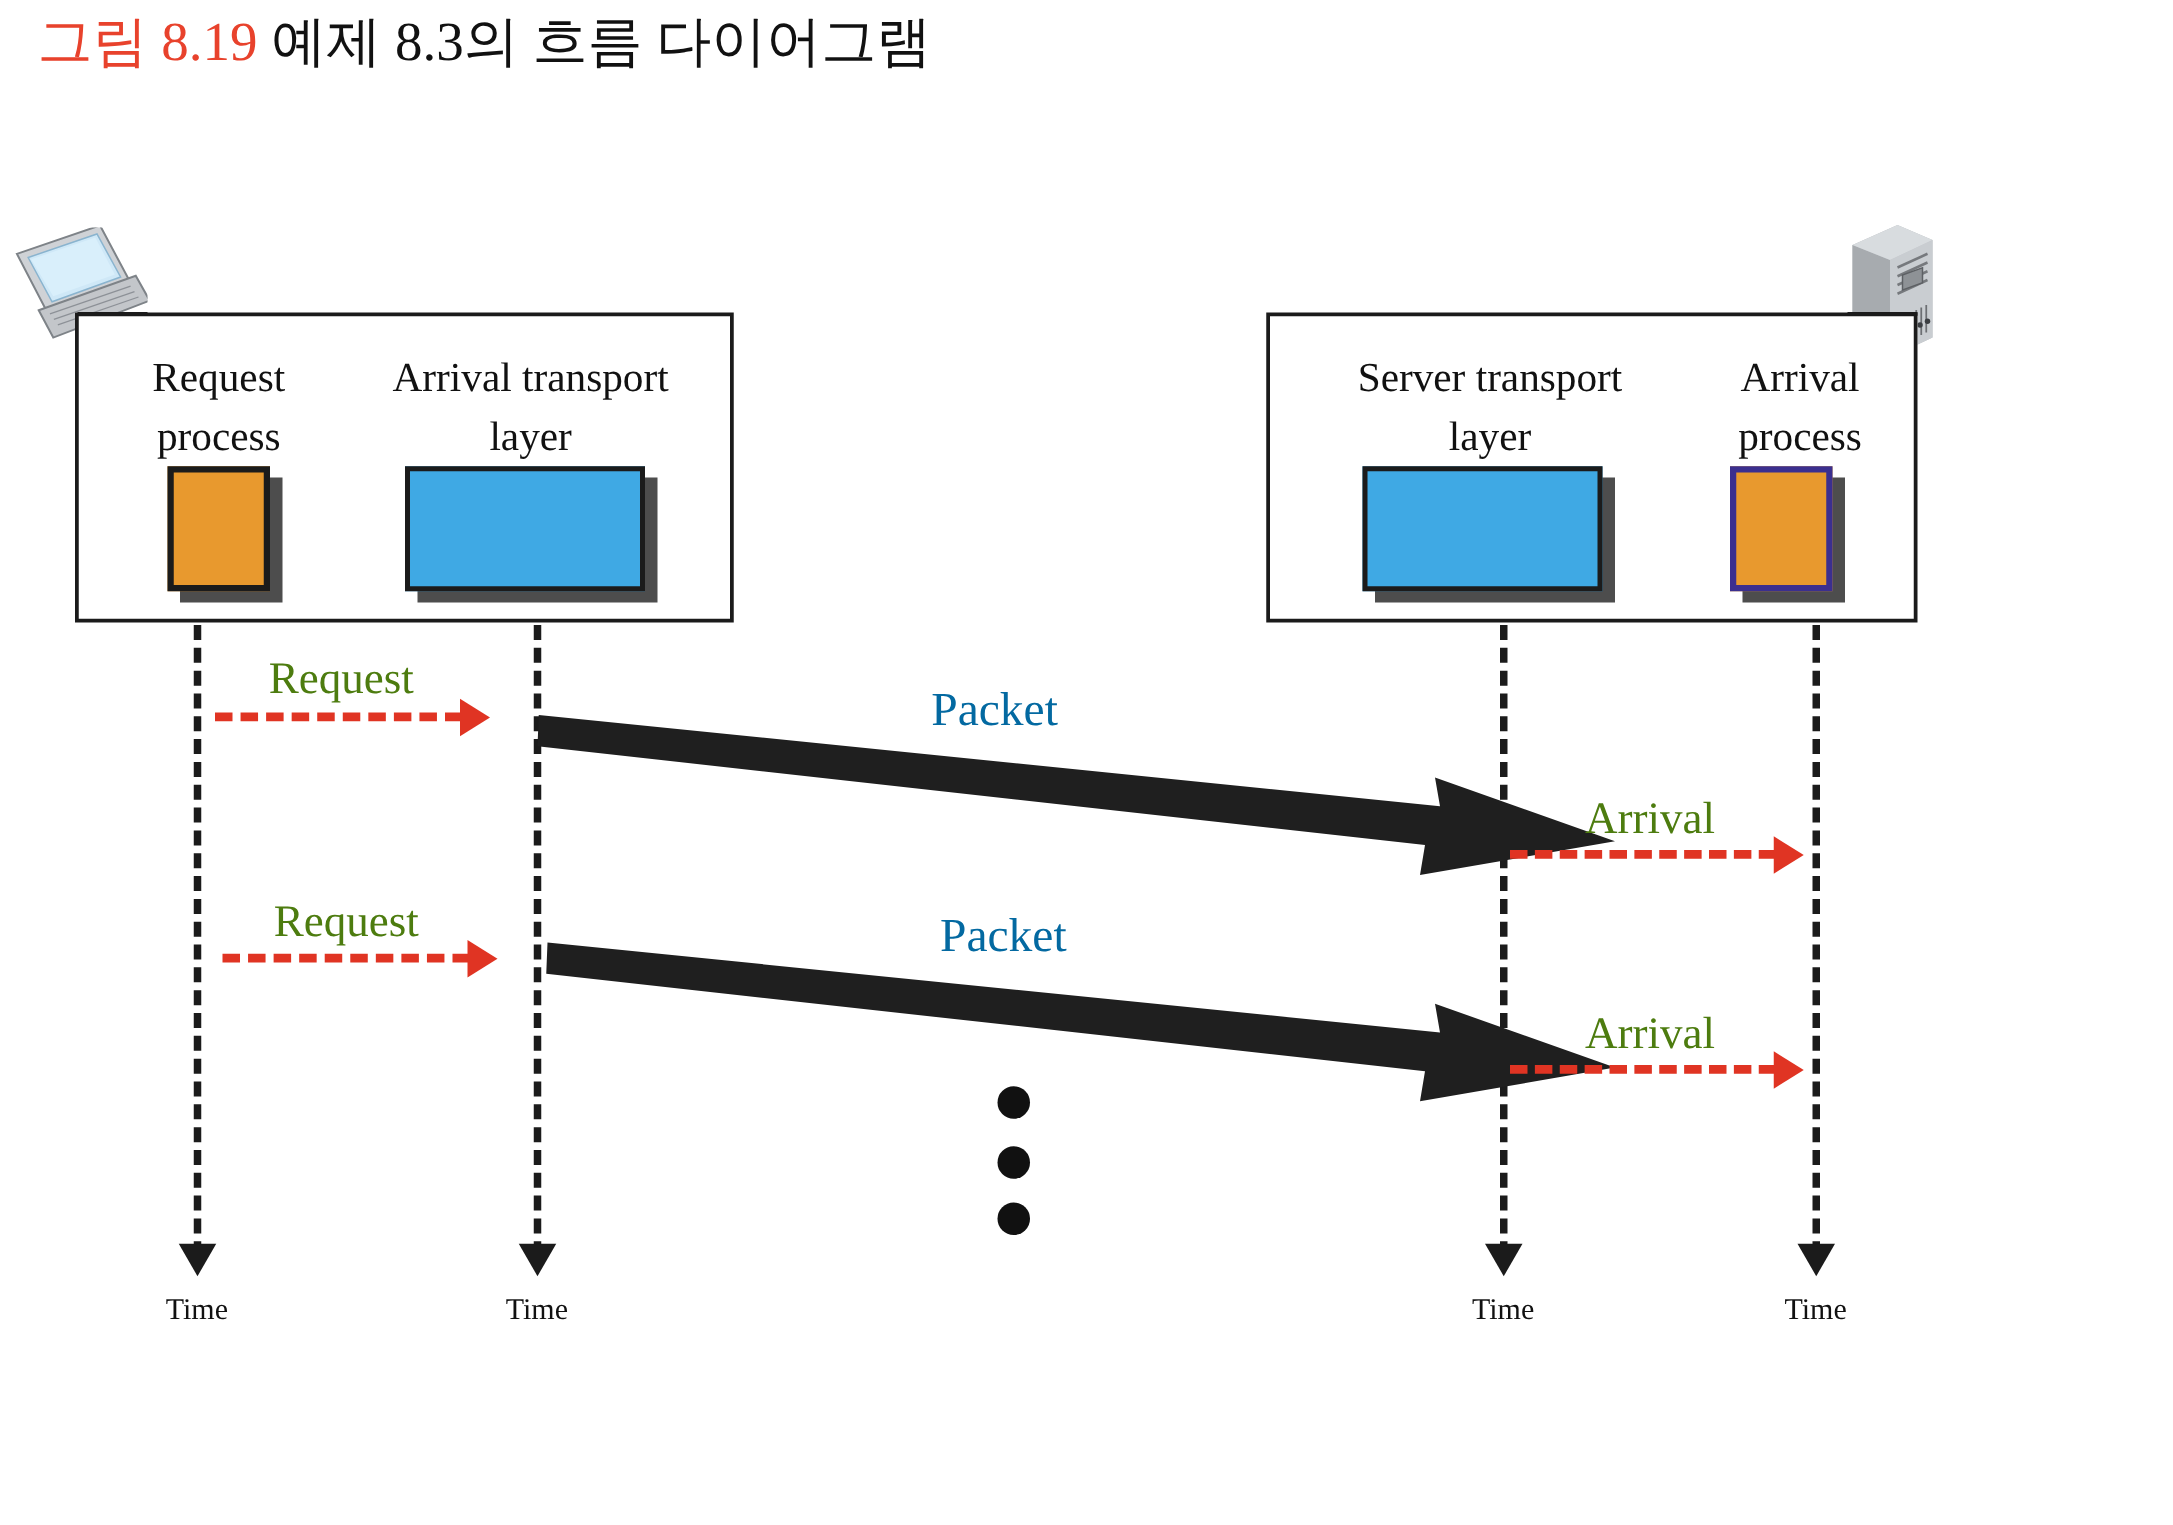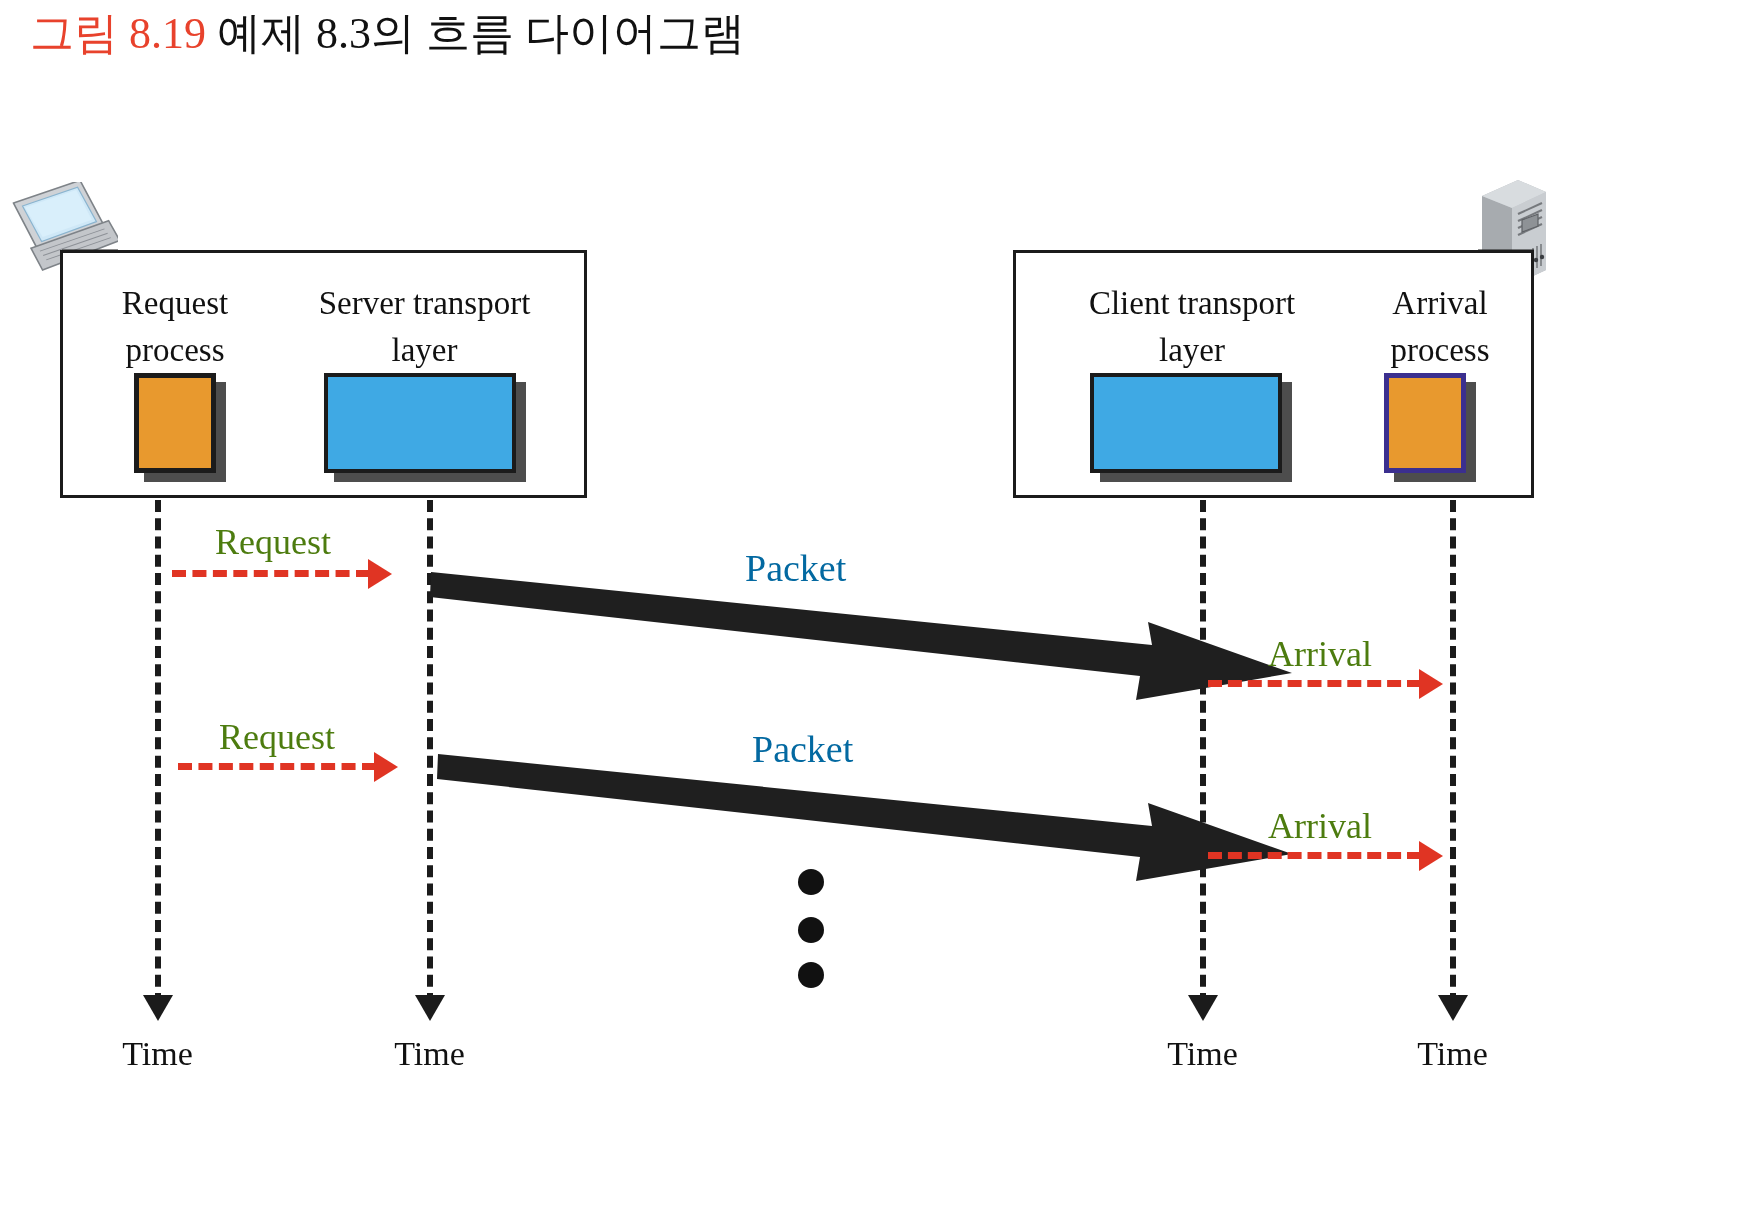--- a/index.html
+++ b/index.html
@@ -21,21 +21,21 @@
              white-space:pre-line;}
 
   
   .blockshadow{position:absolute;background:#4d4d4d;}
   .block{position:absolute;box-sizing:border-box;}
 
   
   .timeline{position:absolute;width:0;border-left:6px dashed #1b1b1b;}
   .tl-arrow{position:absolute;width:0;height:0;border-left:15px solid transparent;
             border-right:15px solid transparent;border-top:26px solid #1b1b1b;}
-  .timelabel{position:absolute;font-size:34px;color:#111;text-align:center;white-space:nowrap;}
+  .timelabel{position:absolute;font-size:24px;color:#111;text-align:center;white-space:nowrap;}
 
   
   .rdash{position:absolute;height:0;border-top:7px dashed #e03423;}
   .rhead{position:absolute;width:0;height:0;border-top:15px solid transparent;
          border-bottom:15px solid transparent;border-left:24px solid #e03423;}
   .rlabel{position:absolute;color:#4d7c0f;font-size:36px;white-space:nowrap;}
 
   
   #packet-svg{position:absolute;left:0;top:0;width:1738px;height:1220px;pointer-events:none;}
   .plabel{position:absolute;color:#0369a1;font-size:38px;white-space:nowrap;}
@@ -100,30 +100,30 @@
 <div id="client-box" class="hostbox"></div>
 <div id="server-box" class="hostbox"></div>
 
 <svg style="position:absolute;left:0;top:0;width:1738px;height:1220px;">
   <line x1="62" y1="251" x2="118" y2="251" stroke="#1b1b1b" stroke-width="3"></line>
   <line x1="1478" y1="251" x2="1534" y2="251" stroke="#1b1b1b" stroke-width="3"></line>
 </svg>
 
 <div class="nodelabel" style="left:90px;top:280px;width:170px;">Request
 process</div>
-<div class="nodelabel" style="left:282px;top:280px;width:285px;">Server transport
+<div class="nodelabel" style="left:282px;top:280px;width:285px;">Arrival transport
 layer</div>
 
 <div class="blockshadow" style="left:144px;top:382px;width:82px;height:100px;"></div>
 <div class="block" style="left:134px;top:373px;width:82px;height:100px;background:#e8992e;border:5px solid #1b1b1b;"></div>
 
 <div class="blockshadow" style="left:334px;top:382px;width:192px;height:100px;"></div>
 <div class="block" style="left:324px;top:373px;width:192px;height:100px;background:#3fa9e4;border:4px solid #1b1b1b;"></div>
 
-<div class="nodelabel" style="left:1047px;top:280px;width:290px;">Client transport
+<div class="nodelabel" style="left:1047px;top:280px;width:290px;">Server transport
 layer</div>
 <div class="nodelabel" style="left:1355px;top:280px;width:170px;">Arrival
 process</div>
 
 <div class="blockshadow" style="left:1100px;top:382px;width:192px;height:100px;"></div>
 <div class="block" style="left:1090px;top:373px;width:192px;height:100px;background:#3fa9e4;border:4px solid #1b1b1b;"></div>
 
 <div class="blockshadow" style="left:1394px;top:382px;width:82px;height:100px;"></div>
 <div class="block" style="left:1384px;top:373px;width:82px;height:100px;background:#e8992e;border:5px solid #3b2f8f;"></div>
 

